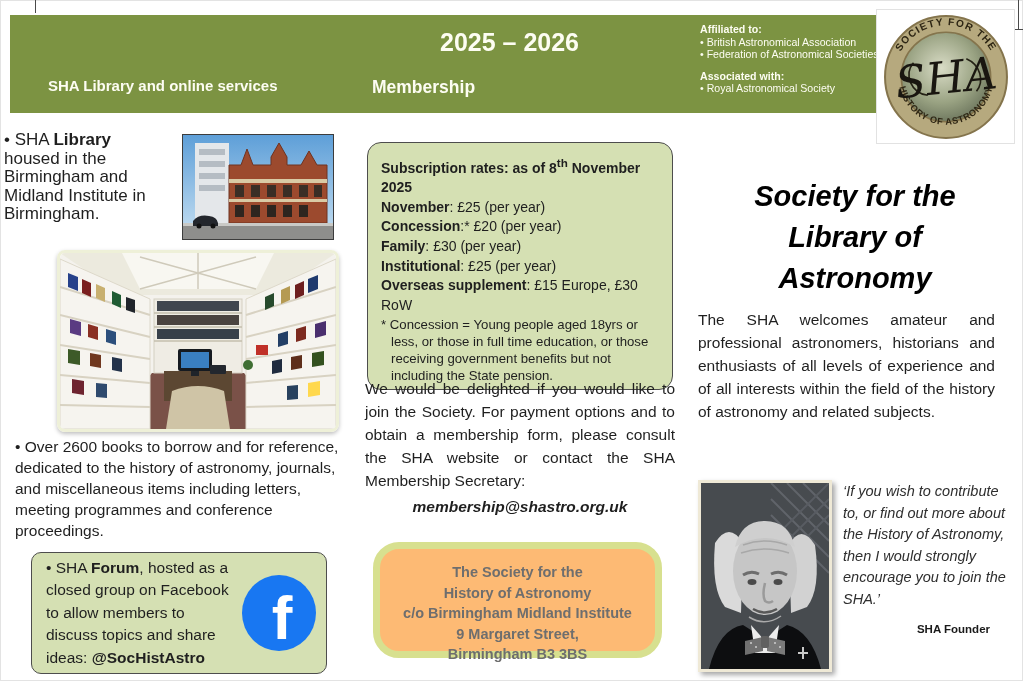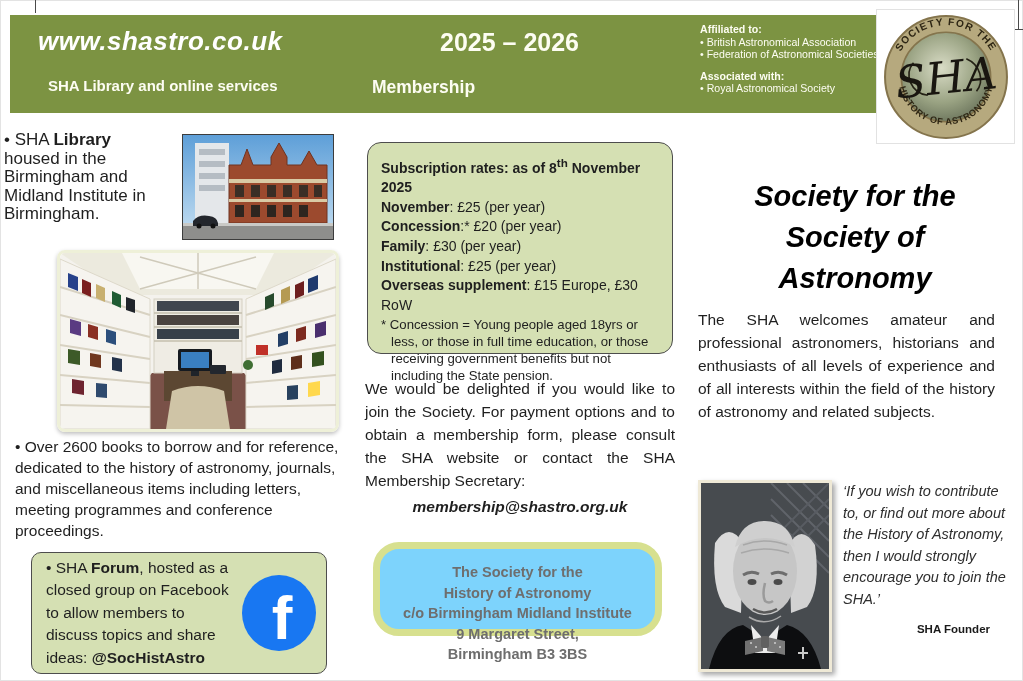--- a/index.html
+++ b/index.html
@@ -27,47 +27,46 @@
   .lib-blurb{left:4px;top:131px;width:154px;font-size:17px;line-height:18.5px;}
   .photo-frame{border:1px solid #3c3c3c;}
   .lib-photo{left:57px;top:250px;border:3px solid #eef0d8;border-radius:8px;box-shadow:0 2px 4px rgba(0,0,0,.25);}
   .books{left:15px;top:436px;width:334px;line-height:21px;}
   .forum-box{left:31px;top:552px;width:296px;height:122px;display:flex;align-items:center;padding:0 10px 0 14px;box-sizing:border-box;}
   .forum-text{width:196px;font-size:15.5px;line-height:22.5px;}
   .fb-circle{width:76px;height:76px;border-radius:50%;background:#1877f2;margin-left:6px;
              display:flex;align-items:flex-end;justify-content:center;overflow:hidden;}
   .fb-circle span{color:#fff;font-weight:bold;font-size:62px;font-family:"Liberation Sans",sans-serif;line-height:66px;margin-right:-6px;}
   
-  .sub-box{left:367px;top:142px;width:306px;height:212px;border-radius:14px;box-sizing:border-box;padding:10px 12px 0 13px;font-size:14px;line-height:19.6px;}
+  .sub-box{left:367px;top:142px;width:306px;height:248px;border-radius:14px;box-sizing:border-box;padding:10px 12px 0 13px;font-size:14px;line-height:19.6px;}
   .sub-box b{font-weight:bold;}
   .sub-note{font-size:13.2px;line-height:17px;padding-left:10px;text-indent:-10px;margin-top:1px;}
   .sub-note{white-space:normal;}
   
   .join{left:365px;top:377px;width:310px;text-align:justify;line-height:23px;}
   .email{left:365px;top:498px;width:310px;text-align:center;font-weight:bold;font-style:italic;font-size:15.5px;}
-  .addr-box{left:373px;top:542px;width:289px;height:94px;background:#7dd3fc;border:7px solid #d7e08f;border-radius:26px;
+  .addr-box{left:373px;top:542px;width:289px;height:116px;background:#fdba74;border:7px solid #d7e08f;border-radius:26px;
             box-sizing:border-box;text-align:center;color:#6e6e6e;font-weight:bold;font-size:14.5px;line-height:20.5px;padding-top:13px;}
   
   .soc-title{left:700px;top:176px;width:310px;text-align:center;font-weight:bold;font-style:italic;font-size:29px;line-height:41px;color:#000;}
   .welcome{left:698px;top:308px;width:297px;text-align:justify;line-height:23px;}
   .chapman{left:698px;top:480px;border:3px solid #efe9d6;box-shadow:3px 3px 5px rgba(0,0,0,.35);}
   .quote{left:843px;top:481px;width:174px;font-style:italic;font-size:14.5px;line-height:21.5px;color:#2e2e2e;}
   .attrib{left:830px;top:620px;width:160px;text-align:right;font-weight:bold;font-size:11.5px;line-height:19px;color:#1a1a1a;}
 </style>
 </head>
 <body>
 
 <div id="page">
 
   <div class="abs mark" style="left:35px;top:0;width:1px;height:13px;"></div>
   <div class="abs mark" style="left:1018px;top:0;width:1px;height:29px;"></div>
   <div class="abs mark" style="left:1007px;top:29px;width:16px;height:1px;"></div>
 
   <div class="abs green-bar">
-    <div class="abs hdr-site">www.shastro.co.uk</div>
     <div class="abs hdr-years">2025 – 2026</div>
     <div class="abs hdr-tag-l">SHA Library and online services</div>
     <div class="abs hdr-tag-r">Membership</div>
     <div class="abs affil">
       <div class="lbl">Affiliated to:</div>
       <div>• British Astronomical Association</div>
       <div>• Federation of Astronomical Societies</div>
       <div class="lbl gap">Associated with:</div>
       <div>• Royal Astronomical Society</div>
     </div>
@@ -218,21 +217,21 @@
   <div class="abs addr-box">
     <div>The Society for the</div>
     <div>History of Astronomy</div>
     <div>c/o Birmingham Midland Institute</div>
     <div>9 Margaret Street,</div>
     <div>Birmingham B3 3BS</div>
   </div>
 
   <div class="abs soc-title">
     <div>Society for the</div>
-    <div>Society of</div>
+    <div>Library of</div>
     <div>Astronomy</div>
   </div>
 
   <div class="abs para welcome">The SHA welcomes amateur and professional astronomers, historians and enthusiasts of all levels of experience and of all interests within the field of the history of astronomy and related subjects.</div>
 
   <svg class="abs chapman" width="128" height="186" viewBox="0 0 128 186">
     <rect width="128" height="186" fill="#474b4f"></rect>
     <path d="M70,0 L128,58 M86,0 L128,42 M102,0 L128,26 M70,16 L128,74 M70,32 L128,90" stroke="#60646a" stroke-width="2"></path>
     <path d="M128,0 L70,58 M128,16 L78,66 M128,32 L86,74" stroke="#585c62" stroke-width="2"></path>
     <path d="M14,60 q-4,46 10,64 l16,6 2,-70 q-14,-22 -28,0 Z" fill="#dadada"></path>

